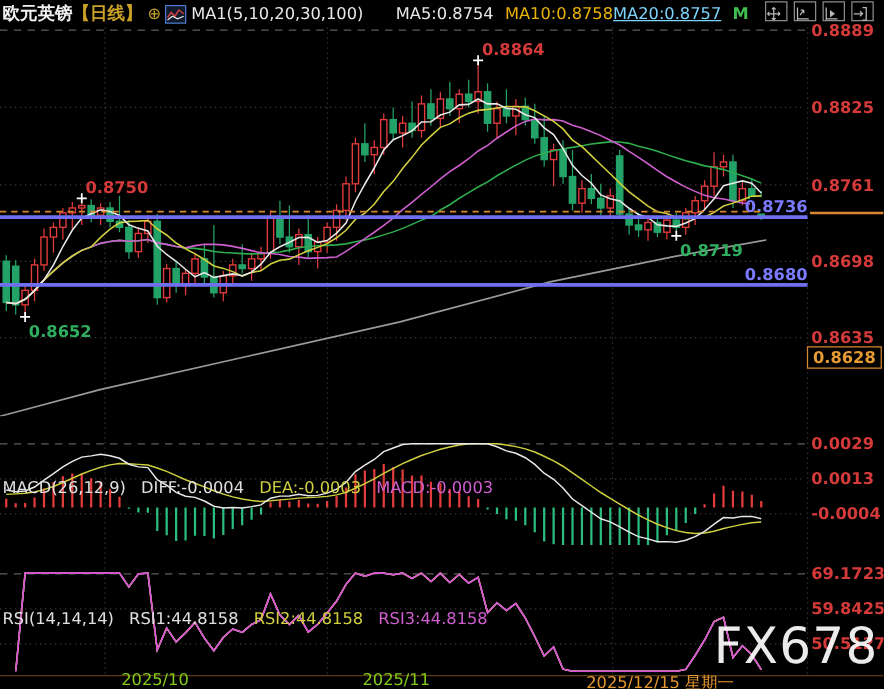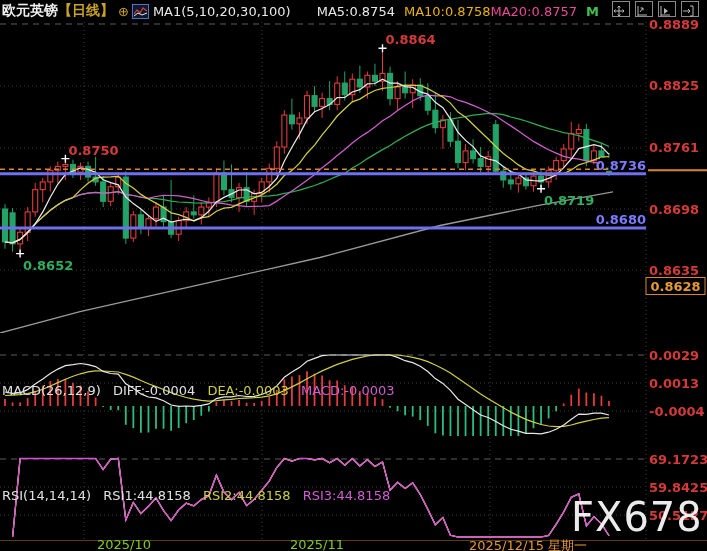--- a/index.html
+++ b/index.html
@@ -10,21 +10,21 @@
   .topbar span{display:inline-block;}
   .sym{color:#f0f0f0;font-size:14px;font-weight:bold;margin-left:2px;}
   .per{color:#c9a227;font-size:14px;font-weight:bold;}
   .linkico{color:#c9a227;font-size:13px;margin:0 3px 0 4px;}
   .ctico{width:15px;height:13px;border:1px solid #4a78c8;background:#10182a;margin-right:4px;
          position:relative;}
   .ctico svg{position:absolute;left:0;top:0;}
   .mat{color:#e8e8e8;font-size:13px;margin-right:26px;}
   .ma5{color:#e8e8e8;font-size:13px;margin-right:9px;}
   .ma10{color:#eab308;font-size:13px;margin-right:0;}
-  .ma20{color:#ec4899;font-size:13px;margin-right:9px;}
+  .ma20{color:#7dd3fc;font-size:13px;margin-right:9px;text-decoration:underline;}
   .ma30{color:#3fbf4f;font-size:13px;font-weight:bold;}
   .toolbar{margin-left:auto;margin-right:8px;display:flex;gap:3px;}
   .tbtn{width:16px;height:14px;border:1px solid #8a8a8a;display:flex;align-items:center;
         justify-content:center;background:#000;}
   .hdr{position:absolute;left:2px;white-space:nowrap;font-size:13px;margin-top:48px;}
   .hdr .w{color:#e0e0e0;margin-right:8px;}
   .hdr .y{color:#cfcf3f;margin-right:8px;}
   .hdr .m{color:#cf5fcf;}
   .macd-hdr{top:335px;}
   .rsi-hdr{top:440px;}

